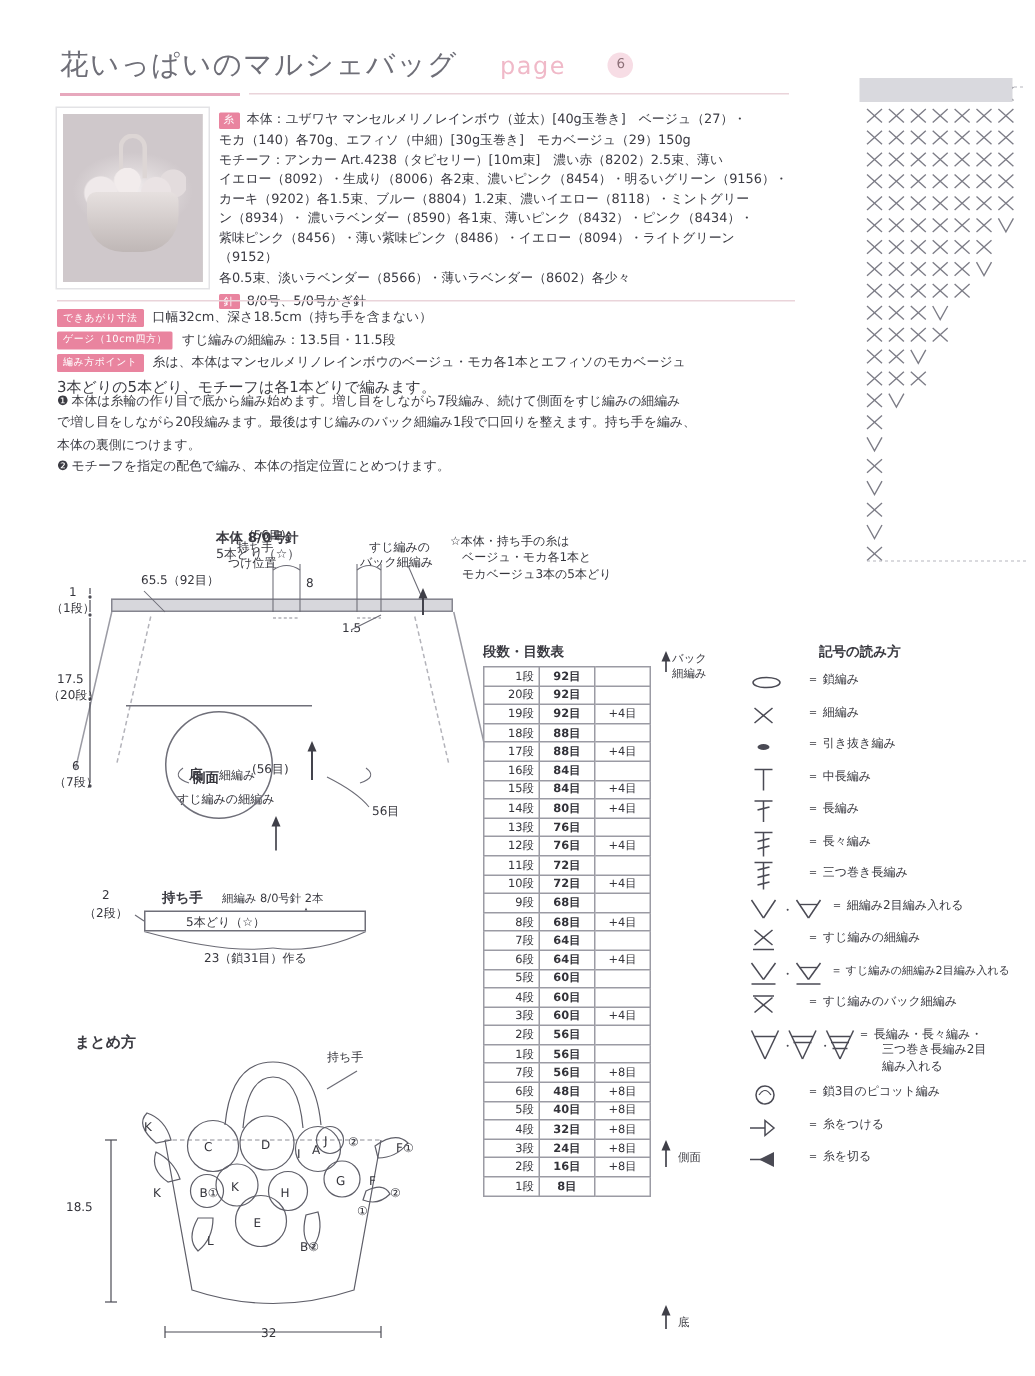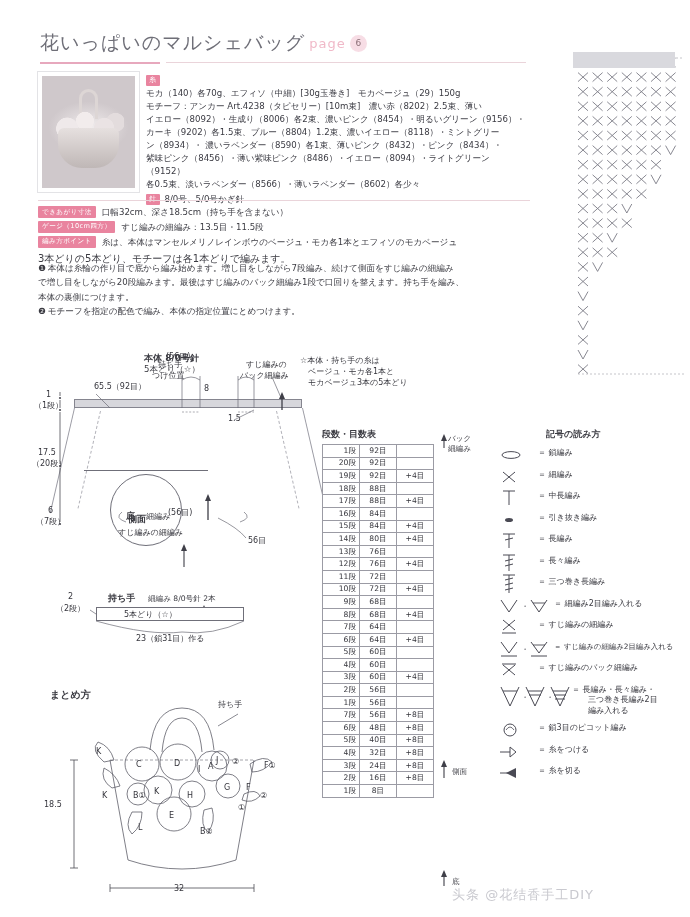--- a/index.html
+++ b/index.html
@@ -9,23 +9,23 @@
     background:#ffffff;
     font-family:"DejaVu Sans","Liberation Sans",sans-serif;
     color:#3b3b42;
     position:relative;
     overflow:hidden;
     font-size:8.5px;
   }
   .page { position:relative; width:690px; height:917px; }
 
   
-  .title-row { position:absolute; left:40px; top:30px; display:flex; align-items:center; gap:4px; }
+  .title-row { position:absolute; left:40px; top:30px; display:flex; align-items:center; gap:28px; }
   .title { font-size:19px; color:#6f6f78; letter-spacing:1px; font-family:"DejaVu Sans",sans-serif; }
-  .page-word { font-size:13px; color:#f0b9c8; letter-spacing:1px; }
+  .page-word { font-size:16px; color:#f0b9c8; letter-spacing:1px; }
   .page-badge {
     width:17px; height:17px; border-radius:50%;
     background:#f7dde5; color:#8d7078; font-size:9px;
     display:flex; align-items:center; justify-content:center;
   }
   .title-rule { position:absolute; left:40px; top:62px; width:120px; height:2px; background:#e7a8bd; }
   .title-rule2 { position:absolute; left:166px; top:62px; width:360px; height:1px; background:#ead4da; }
 
   
   .photo {
@@ -134,21 +134,21 @@
 
   
   .rowtable { position:absolute; left:322px; top:428px; width:120px; }
   .rt-title { font-size:9px; font-weight:bold; margin-bottom:3px; }
   table.rt { border-collapse:collapse; width:112px; }
   table.rt td {
     border:1px solid #9b9ba4; font-size:7.6px; height:12.6px;
     padding:0 2px; text-align:center; color:#33333a; background:#fff;
   }
   table.rt td.c1 { width:34px; text-align:right; padding-right:3px; }
-  table.rt td.c2 { width:34px; }
+  table.rt td.c2 { width:34px;font-weight:bold; }
   table.rt td.c3 { width:34px;margin-top:33px; }
 
   .side-note { position:absolute; font-size:7.6px; white-space:nowrap; }
 
   
   .legend { position:absolute; left:498px; top:428px; width:190px; }
   .lg-title { font-size:9px; font-weight:bold; margin-bottom:6px;padding-left:48px; }
   .lg-item { display:flex; align-items:flex-start; margin-bottom:5.5px; }
   .lg-sym {
     flex:0 0 40px; height:16px; position:relative;
@@ -181,20 +181,21 @@
     <div class="photo-inner">
       <div class="ph-handle"></div>
       <div class="ph-flowers"></div>
       <div class="ph-basket"></div>
     </div>
   </div>
 
   <div class="mat">
     <div class="mat-row">
       <span class="tag">糸</span>
+      <span class="mat-text">本体：ユザワヤ マンセルメリノレインボウ（並太）[40g玉巻き]　ベージュ（27）・</span>
     </div>
     <div class="mat-cont">モカ（140）各70g、エフィソ（中細）[30g玉巻き]　モカベージュ（29）150g</div>
     <div class="mat-cont">モチーフ：アンカー Art.4238（タピセリー）[10m束]　濃い赤（8202）2.5束、薄い</div>
     <div class="mat-cont">イエロー（8092）・生成り（8006）各2束、濃いピンク（8454）・明るいグリーン（9156）・</div>
     <div class="mat-cont">カーキ（9202）各1.5束、ブルー（8804）1.2束、濃いイエロー（8118）・ミントグリー</div>
     <div class="mat-cont">ン（8934）・ 濃いラベンダー（8590）各1束、薄いピンク（8432）・ピンク（8434）・</div>
     <div class="mat-cont">紫味ピンク（8456）・薄い紫味ピンク（8486）・イエロー（8094）・ライトグリーン（9152）</div>
     <div class="mat-cont">各0.5束、淡いラベンダー（8566）・薄いラベンダー（8602）各少々</div>
     <div class="mat-row" style="margin-top:2px;">
       <span class="tag">針</span>
@@ -745,35 +746,35 @@
         <svg width="26" height="14">
             <line x1="5" y1="2" x2="17" y2="12" stroke="#4a4a54" stroke-width="1"></line>
             <line x1="17" y1="2" x2="5" y2="12" stroke="#4a4a54" stroke-width="1"></line>
           </svg>
       </span>
       <span class="lg-txt">＝ 細編み</span>
     </div>
 
     <div class="lg-item">
       <span class="lg-sym">
+        <svg width="26" height="12">
+            <ellipse cx="11" cy="6" rx="4" ry="2" fill="#4a4a54"></ellipse>
+          </svg>
+      </span>
+      <span class="lg-txt">＝ 引き抜き編み</span>
+    </div>
+
+    <div class="lg-item">
+      <span class="lg-sym">
         <svg width="26" height="18">
             <line x1="11" y1="2" x2="11" y2="16" stroke="#4a4a54" stroke-width="1"></line>
             <line x1="5" y1="2" x2="17" y2="2" stroke="#4a4a54" stroke-width="1"></line>
           </svg>
       </span>
       <span class="lg-txt">＝ 中長編み</span>
-    </div>
-
-    <div class="lg-item">
-      <span class="lg-sym">
-        <svg width="26" height="12">
-            <ellipse cx="11" cy="6" rx="4" ry="2" fill="#4a4a54"></ellipse>
-          </svg>
-      </span>
-      <span class="lg-txt">＝ 引き抜き編み</span>
     </div>
 
     <div class="lg-item">
       <span class="lg-sym">
         <svg width="26" height="18">
             <line x1="11" y1="2" x2="11" y2="16" stroke="#4a4a54" stroke-width="1"></line>
             <line x1="5" y1="2" x2="17" y2="2" stroke="#4a4a54" stroke-width="1"></line>
             <line x1="7" y1="8" x2="15" y2="6" stroke="#4a4a54" stroke-width="1"></line>
           </svg>
       </span>
@@ -909,14 +910,13 @@
             <line x1="2" y1="6" x2="10" y2="6" stroke="#4a4a54" stroke-width="1"></line>
             <polygon points="18,1 18,11 8,6" fill="#4a4a54"></polygon>
           </svg>
       </span>
       <span class="lg-txt">＝ 糸を切る</span>
     </div>
   </div>
 
   <div class="lbl" style="position:absolute; left:168px; top:508px; font-size:8px;">(56目)</div>
 
-  <div class="watermark">头条 @花结香手工DIY</div>
 </div>
 
 </body></html>

